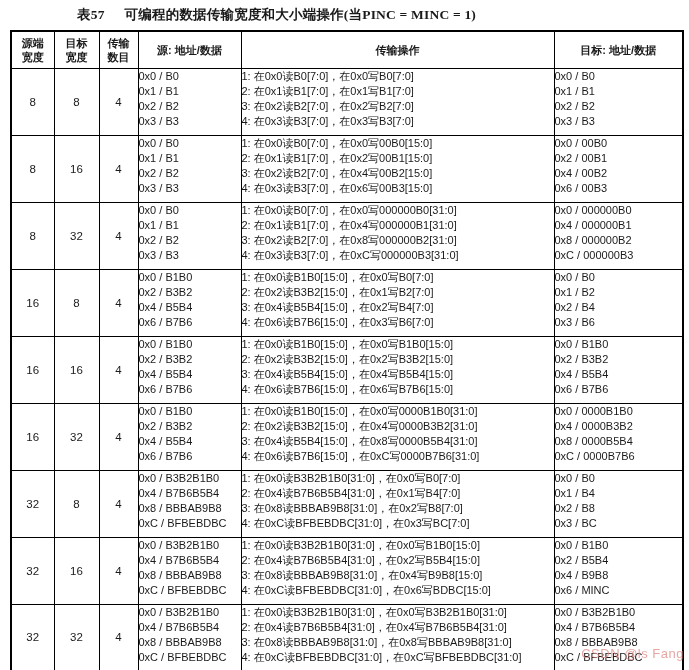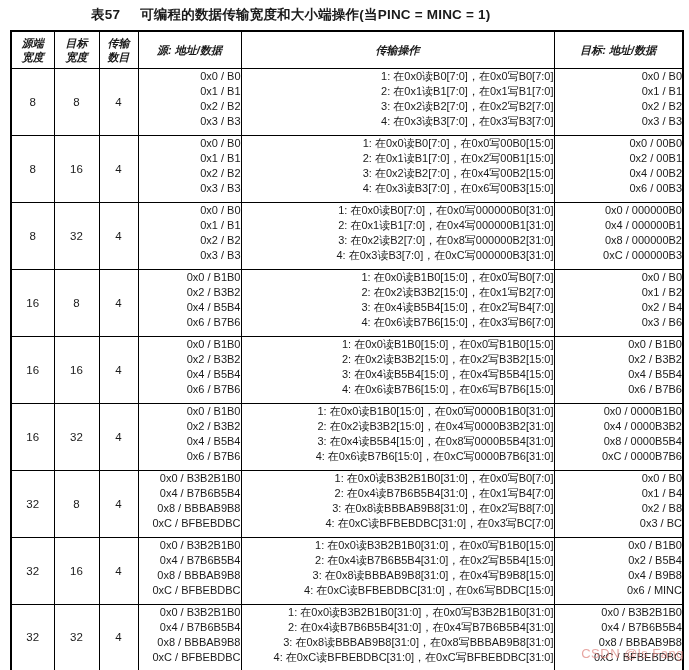--- a/index.html
+++ b/index.html
@@ -5,62 +5,62 @@
   html, body { margin: 0; padding: 0; background: #ffffff; }
   body {
     width: 689px; height: 670px;
     position: relative;
     font-family: "Liberation Sans", "DejaVu Sans", sans-serif;
     color: #1a1a1a;
     -webkit-font-smoothing: antialiased;
   }
   .caption {
     position: absolute;
-    left: 91px; top: 6px;
+    left: 77px; top: 6px;
     font-size: 13.5px;
     font-weight: bold;
     white-space: nowrap;
     letter-spacing: 0.2px;
+    font-family: Liberation Serif, serif;
   }
   .caption .cap-prefix { margin-right: 20px; }
   table.dma {
     position: absolute;
     left: 10px; top: 30px;
     width: 672px;
     border-collapse: collapse;
     table-layout: fixed;
     border: 2px solid #000;
     font-size: 11px;
   }
   table.dma th, table.dma td {
     border: 1px solid #000;
     padding: 0;
     overflow: hidden;
   }
-  table.dma thead tr { height: 37px; font-style: italic; }
+  table.dma thead tr { height: 37px; }
   table.dma tbody tr { height: 67px; }
   th.hdr {
     font-weight: bold;
     text-align: center;
     vertical-align: middle;
     white-space: pre-line;
     line-height: 14px;
     padding: 2px 1px;
   }
   td.num {
     text-align: center;
     vertical-align: middle;
     font-size: 11.5px;
   }
   td.lines {
     vertical-align: top;
     padding: 3px 2px 2px 5px;
     line-height: 15.2px;
     white-space: nowrap;
-    text-align: right;
   }
   .col-sw { width: 43px; }
   .col-tw { width: 45px; }
   .col-nt { width: 39px; }
   .col-src { width: 103px; }
   .col-ops { width: 313px; }
   .col-tgt { width: 129px; }
   .watermark {
     position: absolute;
     right: 5px; top: 646px;

